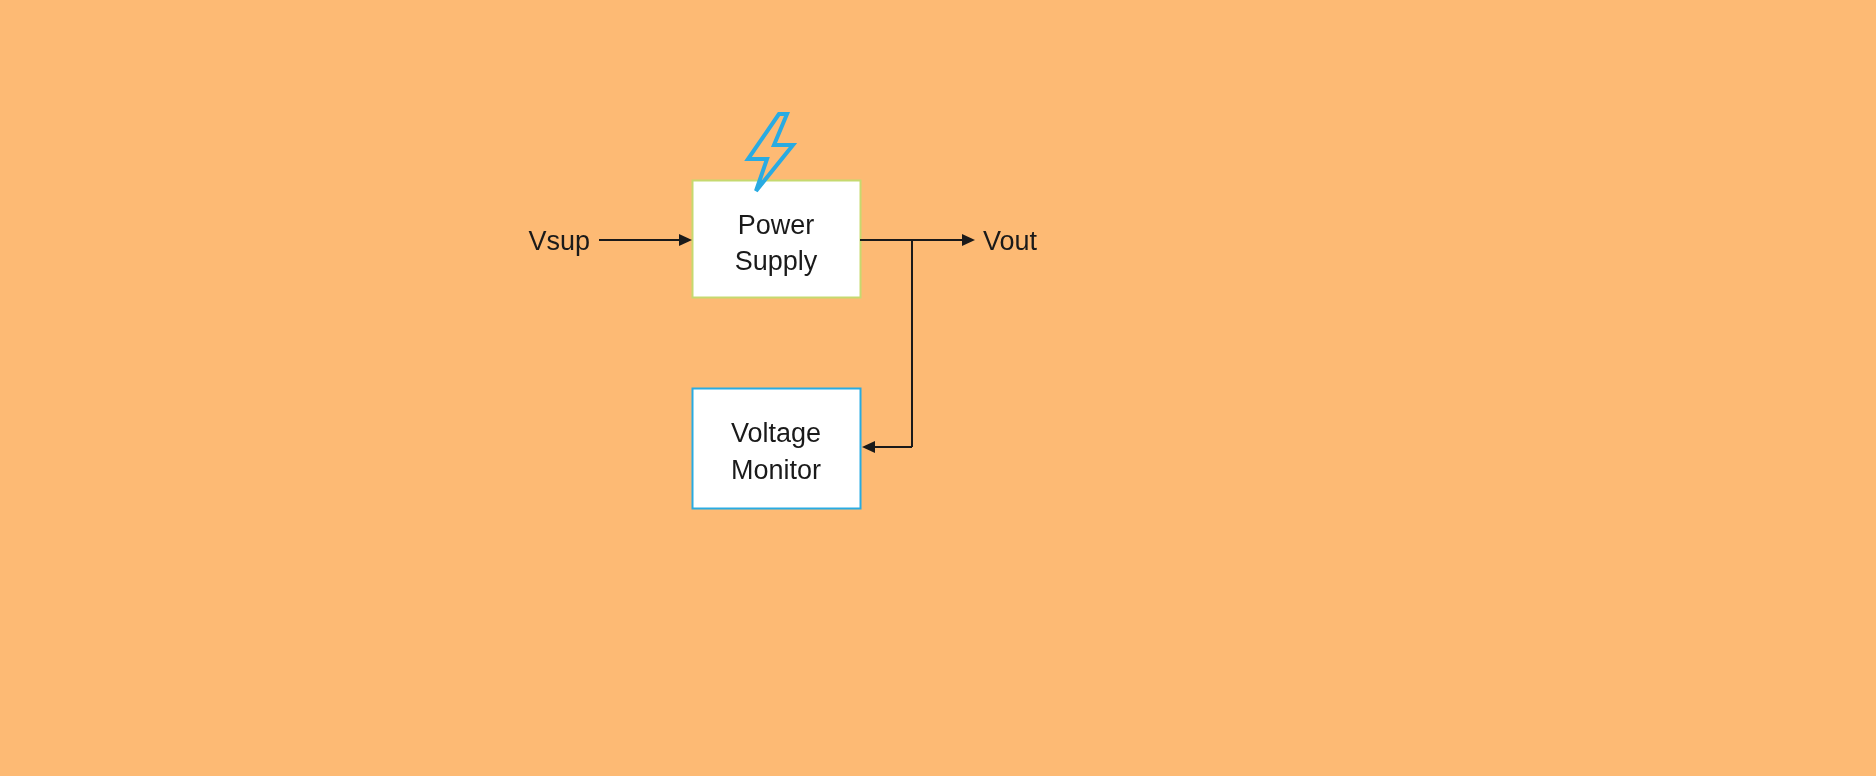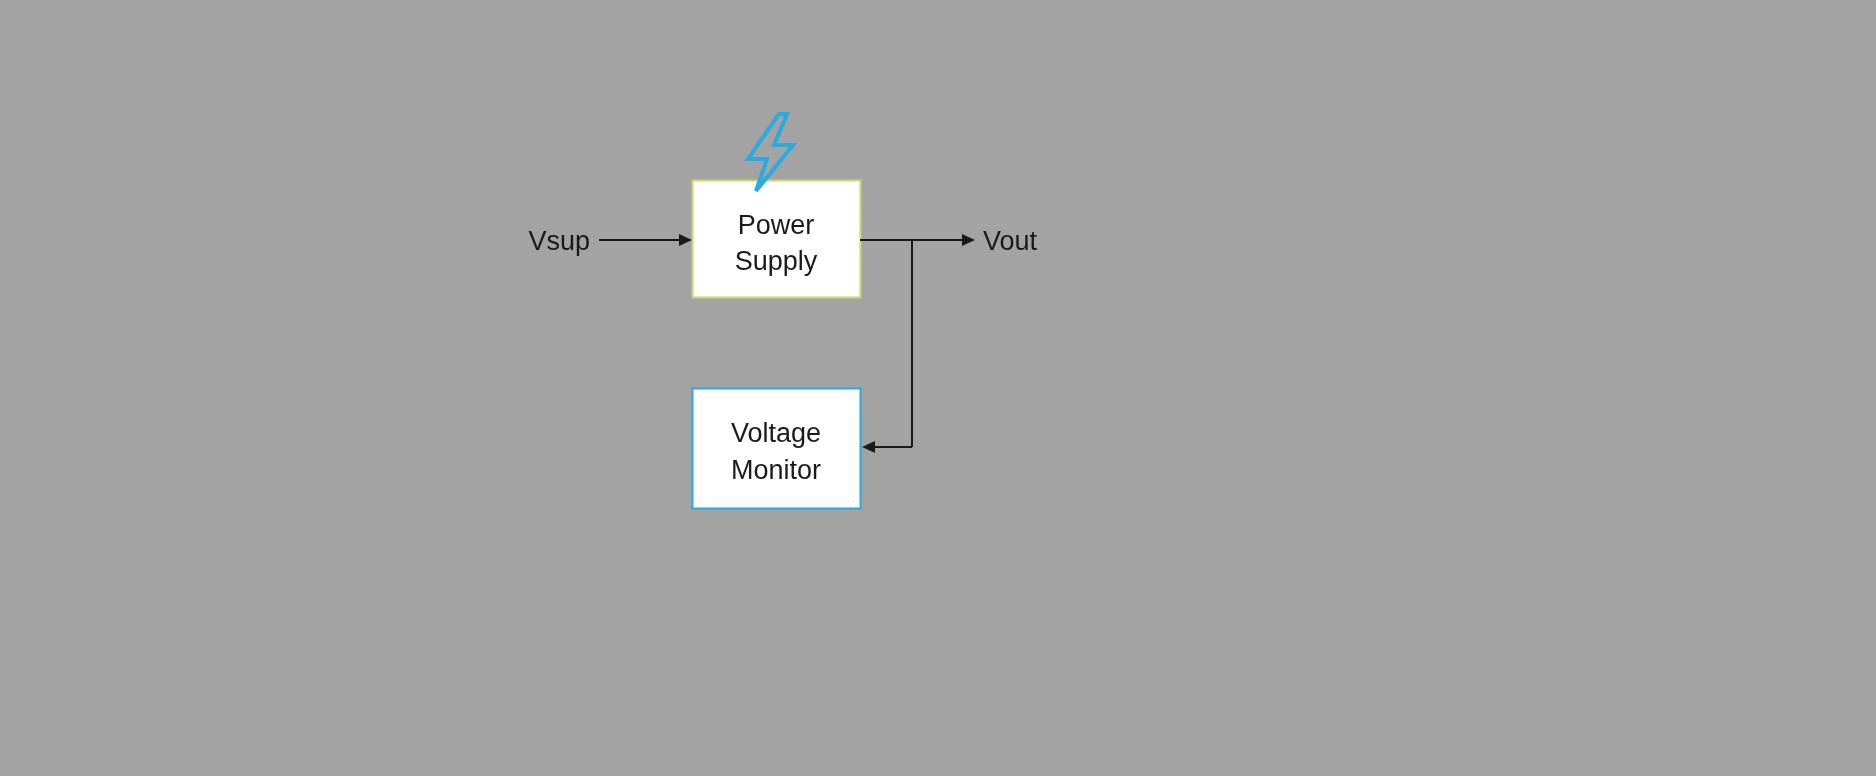--- a/index.html
+++ b/index.html
@@ -4,21 +4,21 @@
 <style>
   html, body {
     margin: 0;
     padding: 0;
     background: #ffffff;
   }
   .canvas-wrap {
     position: relative;
     width: 1876px;
     height: 776px;
-    background: #a3a3a3;
+    background: #fdba74;
     overflow: hidden;
     font-family: "Liberation Sans", sans-serif;
   }
   svg {
     display: block;
   }
   text {
     font-family: "Liberation Sans", sans-serif;
     fill: #1a1a1a;
   }

